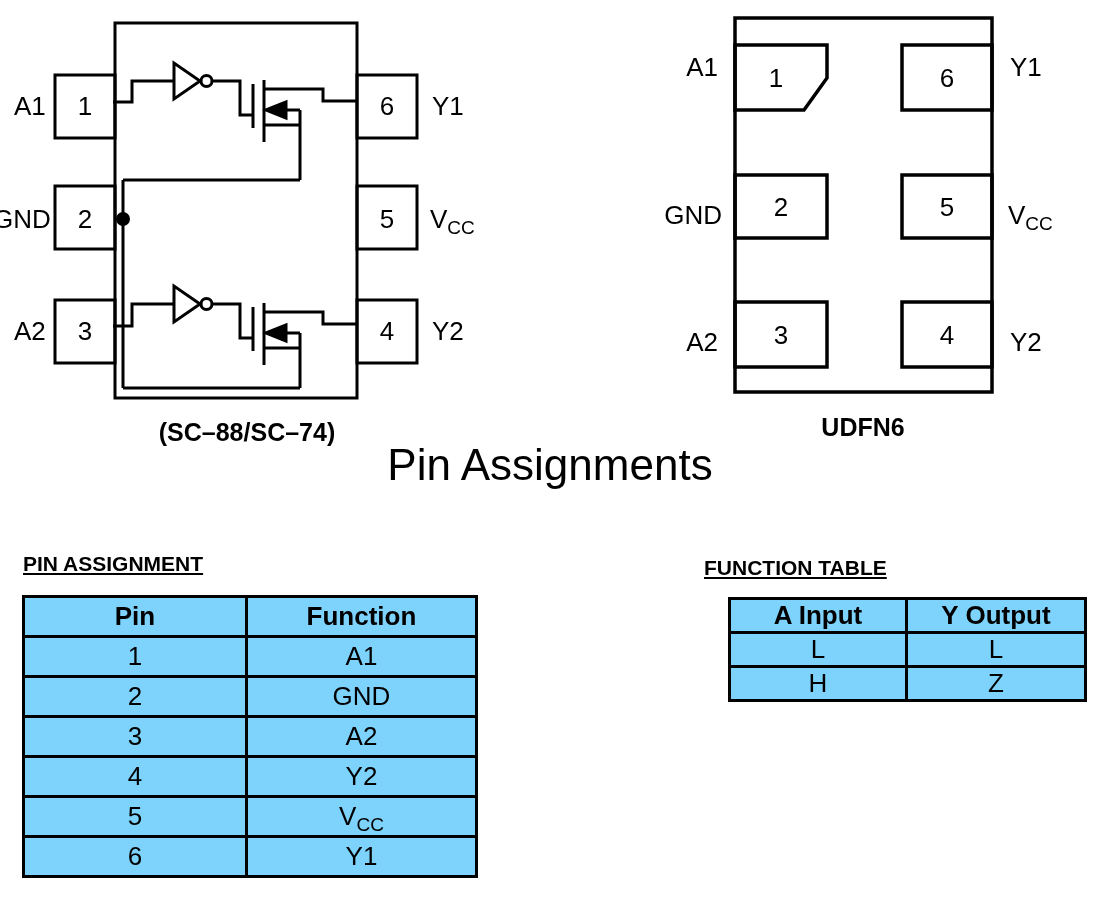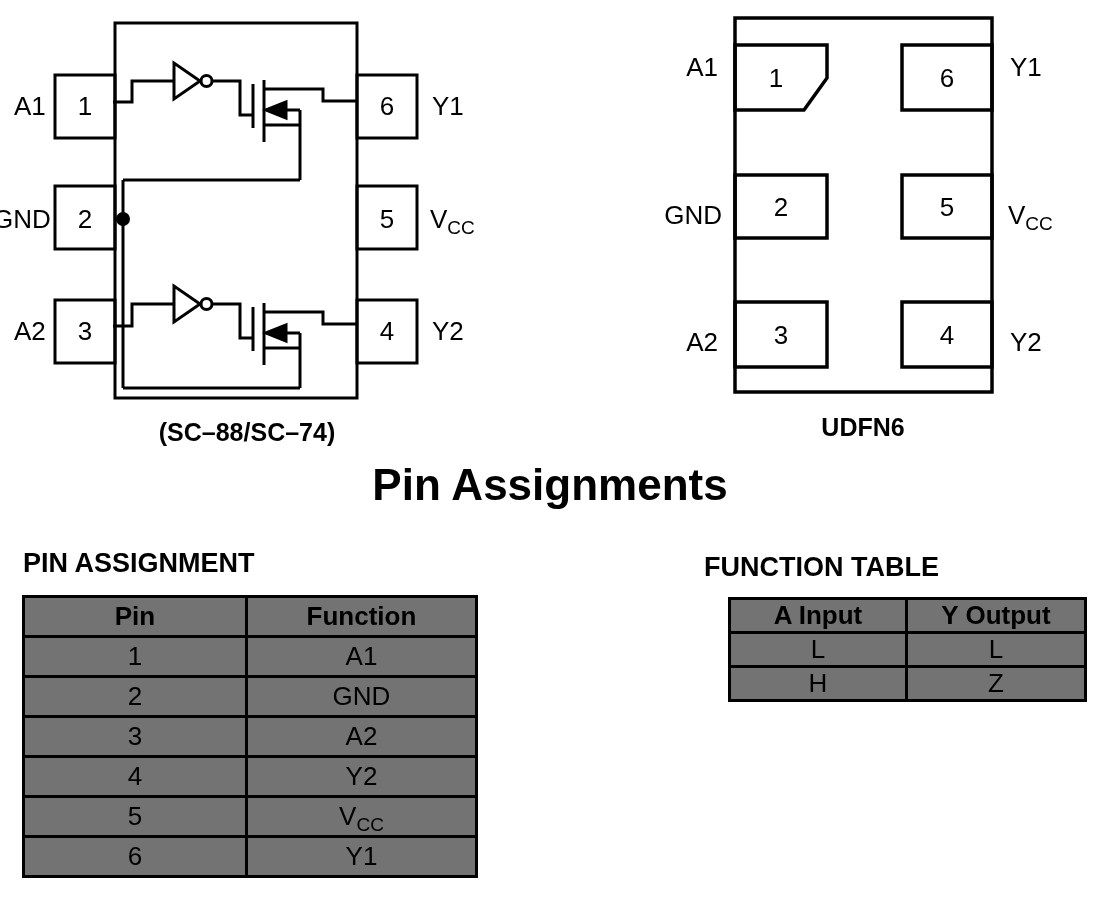--- a/index.html
+++ b/index.html
@@ -6,27 +6,27 @@
   html,body { background:#fff; }
   .page {
     position:relative; width:1100px; height:921px; background:#fff;
     font-family:"Liberation Sans", sans-serif; color:#000; overflow:hidden;
   }
   .diagrams { position:absolute; left:0; top:0; }
   svg text { font-family:"Liberation Sans", sans-serif; fill:#000; font-size:26px; }
   svg text.cap { font-weight:bold; font-size:25px; }
   svg .sub-t { font-size:19px; }
   .title {
-    position:absolute; top:460px; left:0; width:1100px; text-align:center;
-    font-size:44px; font-weight:bold; line-height:50px;
+    position:absolute; top:440px; left:0; width:1100px; text-align:center;
+    font-size:44px; font-weight:normal; line-height:50px;
   }
-  .sec-heading { position:absolute; font-size:27px; font-weight:bold; line-height:27px; }
+  .sec-heading { position:absolute; font-size:21px; font-weight:bold; line-height:27px;text-decoration:underline; }
   #pin-heading  { left:23px;  top:550px; }
   #func-heading { left:704px; top:554px; }
-  table { border-collapse:collapse; position:absolute; background:#737373; table-layout:fixed; }
+  table { border-collapse:collapse; position:absolute; background:#7dd3fc; table-layout:fixed; }
   th, td { border:3px solid #000; text-align:center; font-size:26px; padding:0; vertical-align:middle; }
   th { font-weight:bold; }
   #pin-table { left:22px; top:595px; width:456px; }
   #pin-table th, #pin-table td { height:40px; }
   #pin-table .c1 { width:223px; }
   #func-table { left:728px; top:597px; width:359px; }
   #func-table th, #func-table td { height:28px; }
   #func-table .c1 { width:177px; }
   sub.sub { font-size:19px; line-height:0; }
 </style>

